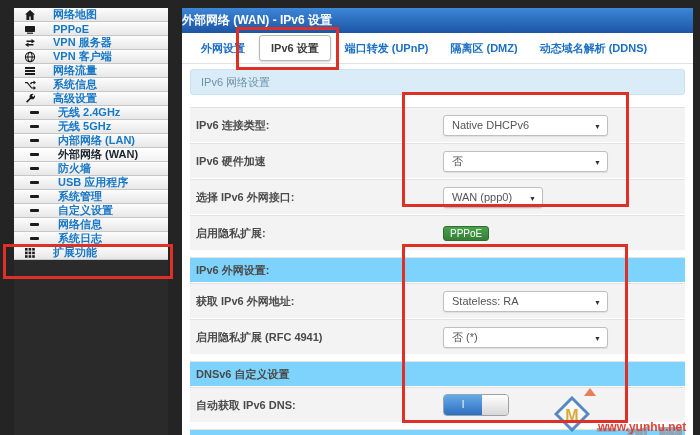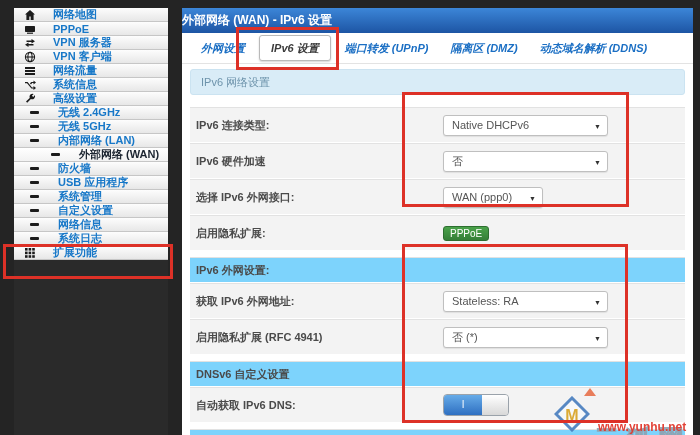--- a/index.html
+++ b/index.html
@@ -8,29 +8,29 @@
 
   
   .sidebar{position:absolute;left:14px;top:8px;width:154px;height:427px;background:#2a2a2a;}
   .side-item{height:14px;box-sizing:border-box;display:flex;align-items:center;
              background:linear-gradient(#fdfdfd,#e7e7e7);border-bottom:1px solid #c6c6c6;cursor:pointer;}
   .side-item .ic{width:14px;height:14px;margin-left:9px;display:flex;align-items:center;justify-content:center;flex:0 0 14px;}
   .side-item .ic svg{display:block;}
   .side-item.top .lbl{margin-left:16px;font-size:11px;font-weight:bold;color:#1878c8;white-space:nowrap;}
   .side-item.sub .dash{width:9px;height:3px;background:#1c1c1c;border-radius:1px;margin-left:16px;flex:0 0 9px;}
   .side-item.sub .lbl{margin-left:19px;font-size:11px;font-weight:bold;color:#1878c8;white-space:nowrap;}
-  .side-item.selected{background:linear-gradient(#ffffff,#f2f2f2);padding-left:21px;}
+  .side-item.selected{background:linear-gradient(#ffffff,#f2f2f2);}
   .side-item.selected .lbl{color:#1b2430;}
 
   
   .main{position:absolute;left:182px;top:8px;width:511px;height:427px;background:#ffffff;overflow:hidden;}
   .main-header{height:25px;line-height:25px;background:linear-gradient(#3c86d8,#1d55a4);
                color:#fff;font-size:12px;font-weight:bold;}
   .tabs{height:30px;display:flex;align-items:center;padding-left:8px;background:#fff;border-bottom:1px solid #e3e3e3;}
-  .tab{font-size:11px;font-weight:bold;color:#1b6fc4;padding:0 11px;line-height:24px;cursor:pointer;white-space:nowrap;font-style:italic;}
+  .tab{font-size:11px;font-weight:bold;color:#1b6fc4;padding:0 11px;line-height:24px;cursor:pointer;white-space:nowrap;}
   .tab.active{background:#fff;border:1px solid #b9b9b9;border-radius:3px;color:#3c3c3c;
               box-shadow:0 1px 2px rgba(0,0,0,.18);margin:0 3px;}
   .content{padding:5px 8px 0 8px;}
   .banner{height:24px;line-height:24px;background:#d9ecf7;border:1px solid #cbe3f1;border-radius:3px;
           color:#6d93ab;font-size:11px;padding-left:10px;margin-bottom:12px;}
   .frow{display:flex;align-items:center;height:36px;background:#f3f3f3;border-bottom:1px solid #ffffff;
         border-top:1px solid #e2e2e2;box-sizing:border-box;padding-left:6px;}
   .frow .label{width:247px;flex:0 0 247px;font-size:11px;font-weight:bold;color:#4a4a4a;}
   .frow.section{height:26px;background:#7dd3fc;margin-top:6px;}
   .frow.section .label{width:auto;flex:1;color:#4a4a4a;}

